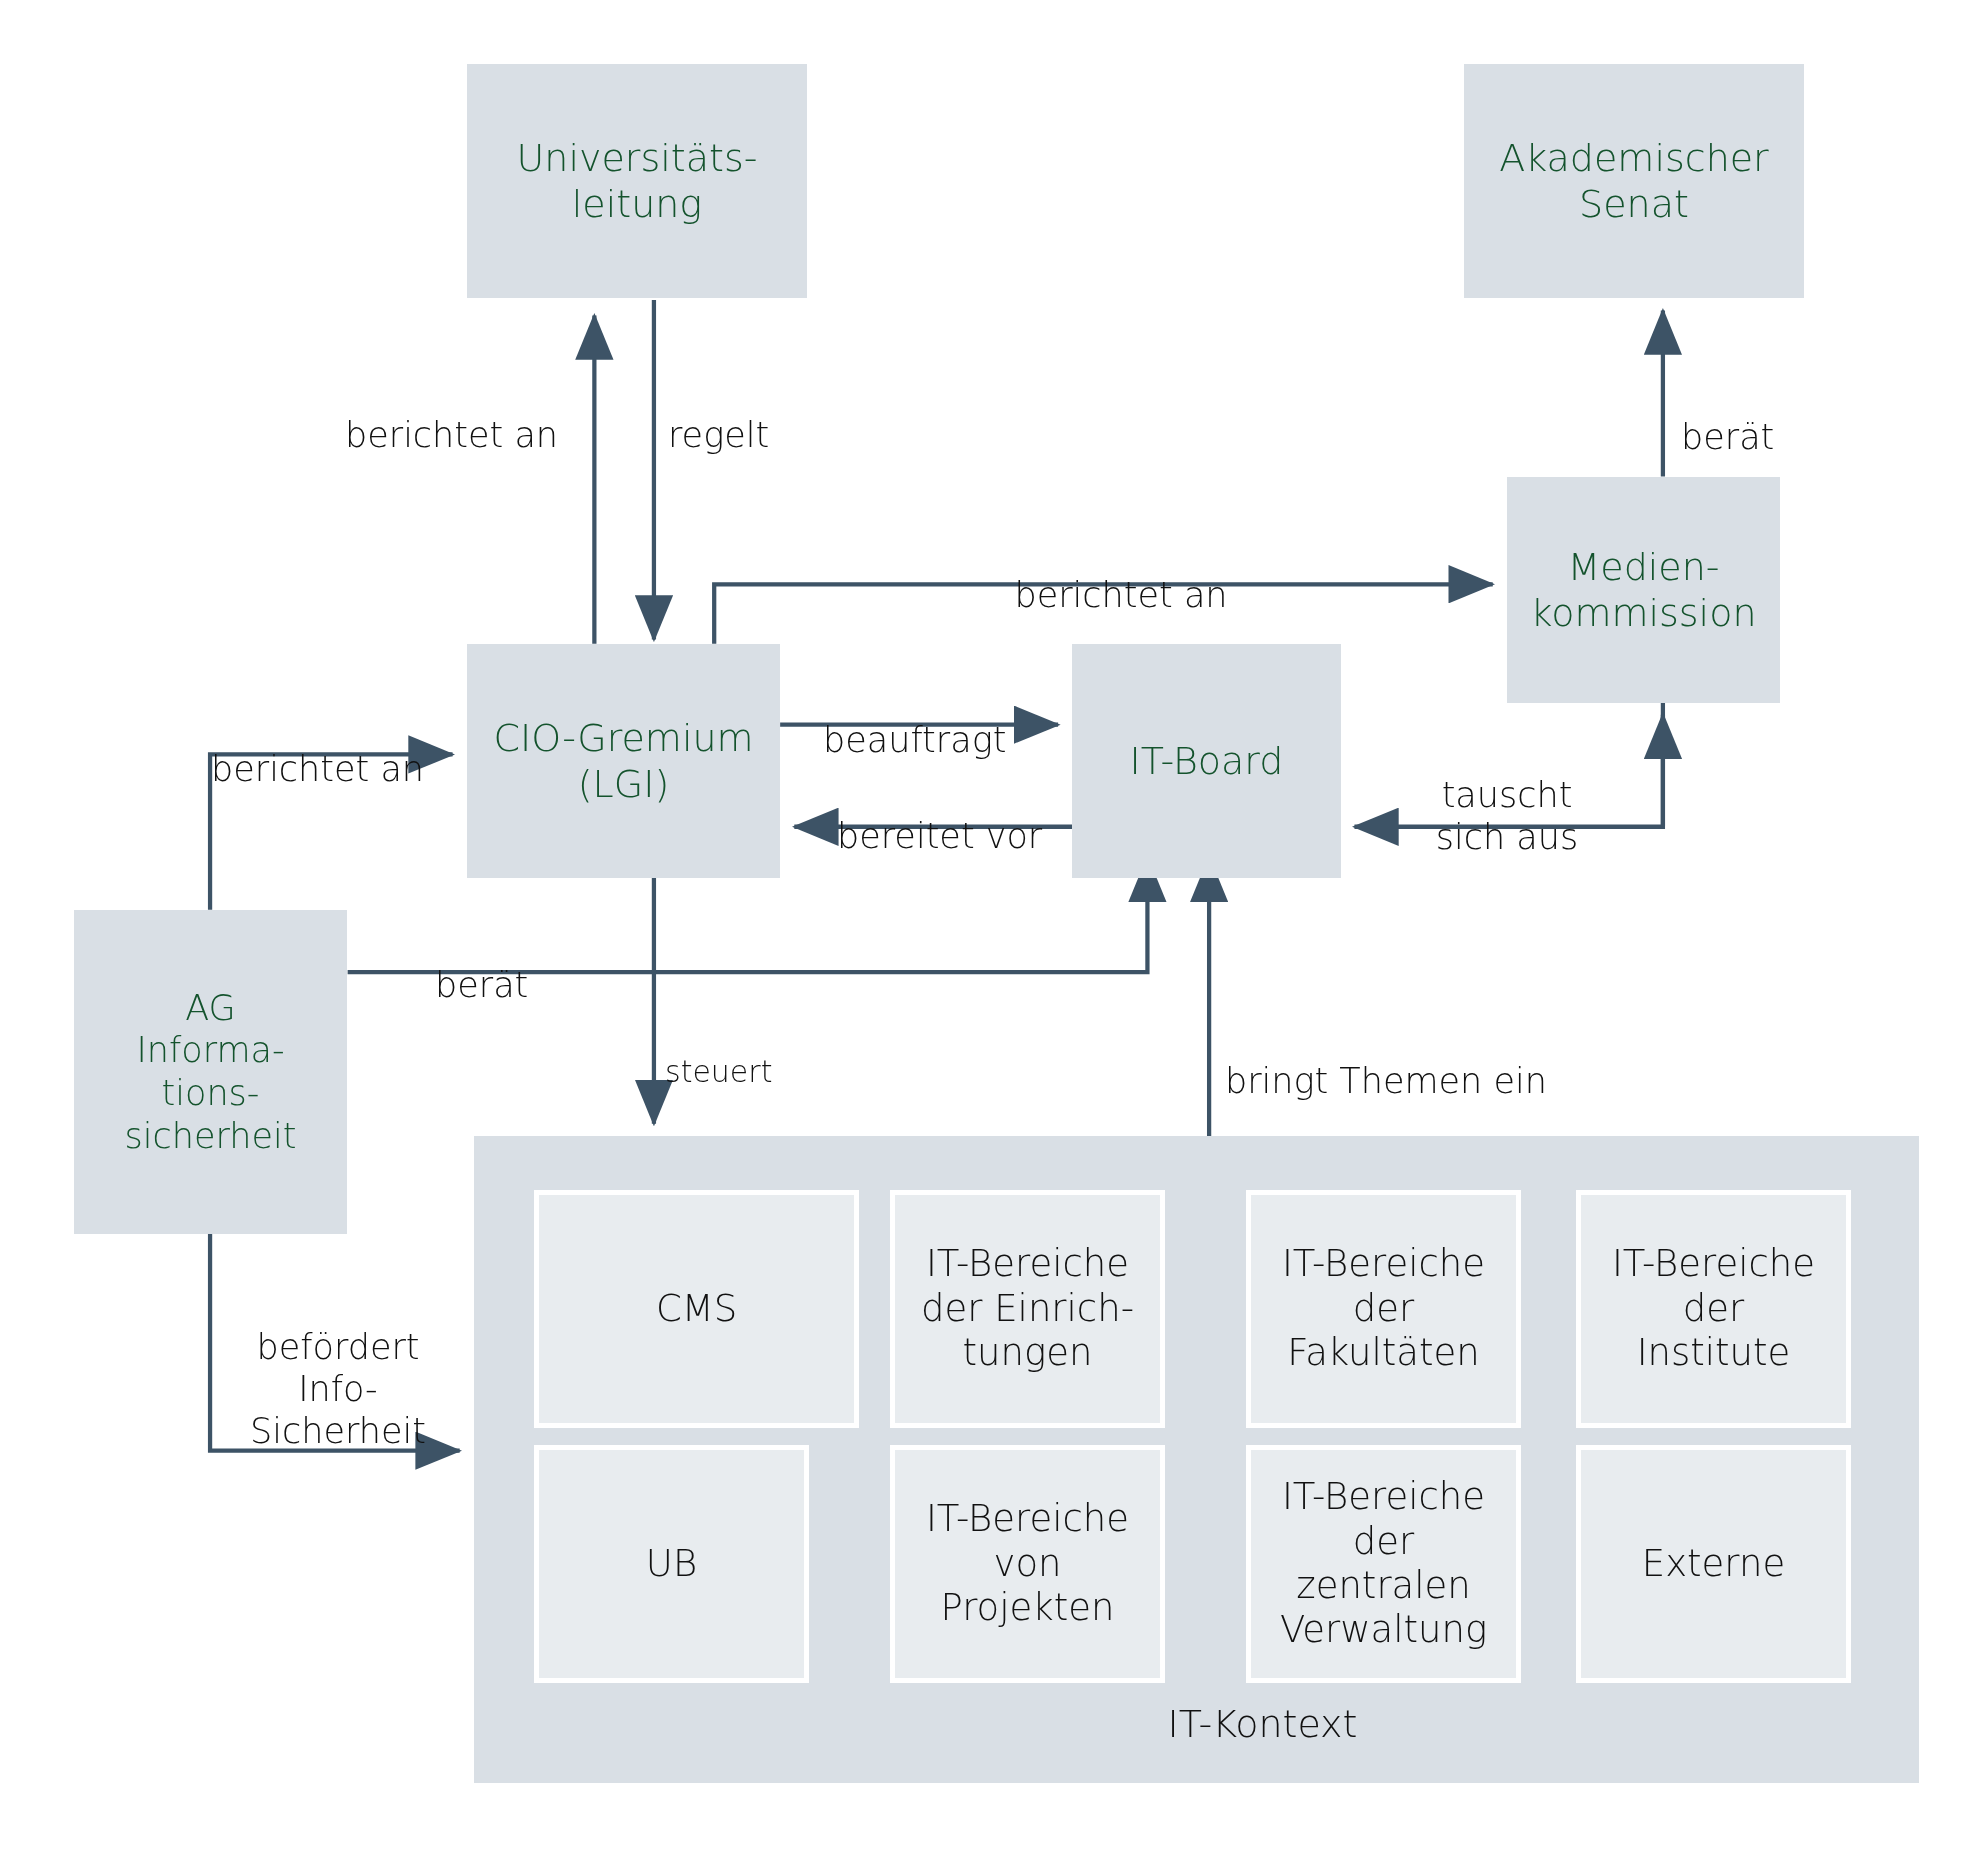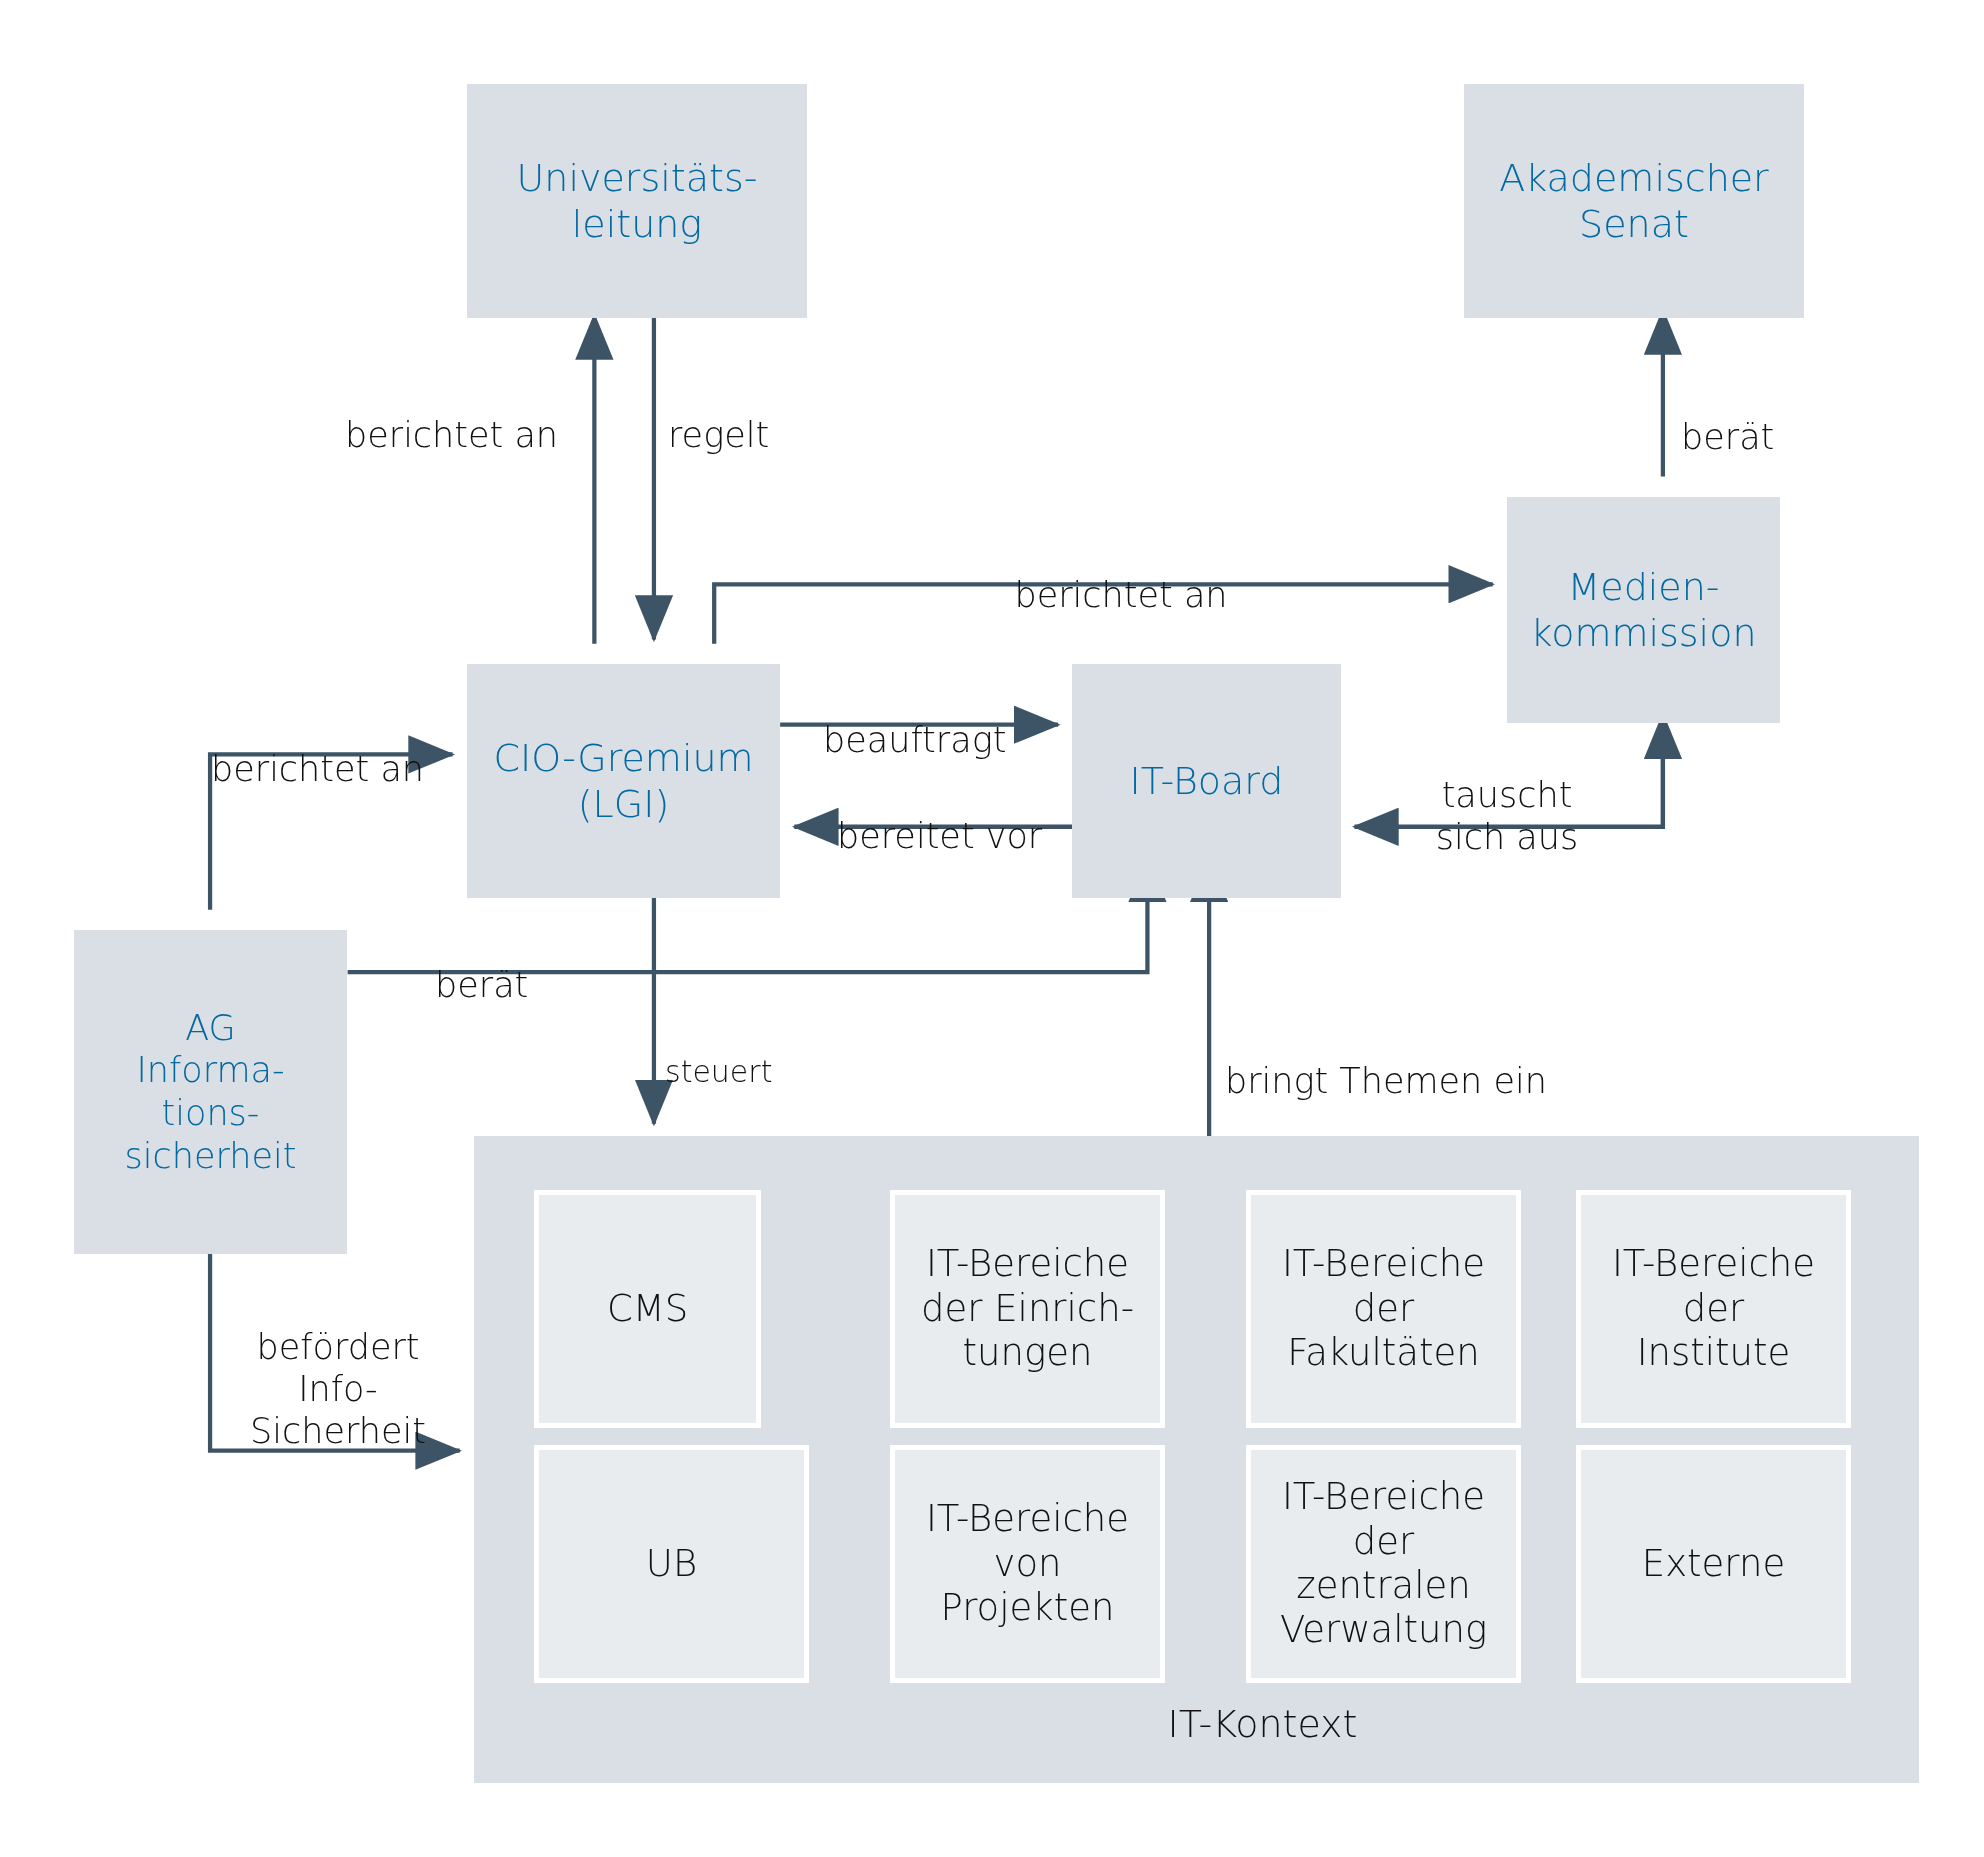--- a/index.html
+++ b/index.html
@@ -4,26 +4,25 @@
 <style>
   html,body{margin:0;padding:0;background:#ffffff;}
   body{font-family:"DejaVu Sans","Liberation Sans",sans-serif;}
   #stage{position:relative;width:1985px;height:1857px;background:#ffffff;overflow:hidden;}
   #svg-layer{position:absolute;left:0;top:0;width:1985px;height:1857px;}
   .node{
     position:absolute;
     background:#d9dfe5;
     display:flex;align-items:center;justify-content:center;
     text-align:center;
-    color:#0369a1;
+    color:#14532d;
     font-weight:300;
     line-height:1.22;
     box-sizing:border-box;
     z-index:2;
-    margin-top:20px;
   }
   .node span{display:block;white-space:pre-line;}
   .container-node{
     position:absolute;
     background:#d9dfe5;
     z-index:1;
     box-sizing:border-box;
   }
   .leaf{
     position:absolute;
@@ -123,21 +122,21 @@
 
   <div class="node" style="left:74px;top:910px;width:273px;height:324px;font-size:35px;">
     <span>AG
 Informa-
 tions-
 sicherheit</span>
   </div>
 
   <div class="container-node" style="left:474px;top:1136px;width:1445px;height:647px;"></div>
 
-  <div class="leaf" style="left:534px;top:1190px;width:227px;height:238px;font-size:37px;">
+  <div class="leaf" style="left:534px;top:1190px;width:325px;height:238px;font-size:37px;">
     <span>CMS</span>
   </div>
   <div class="leaf" style="left:890px;top:1190px;width:275px;height:238px;font-size:37px;">
     <span>IT-Bereiche
 der Einrich-
 tungen</span>
   </div>
   <div class="leaf" style="left:1246px;top:1190px;width:275px;height:238px;font-size:37px;">
     <span>IT-Bereiche
 der

